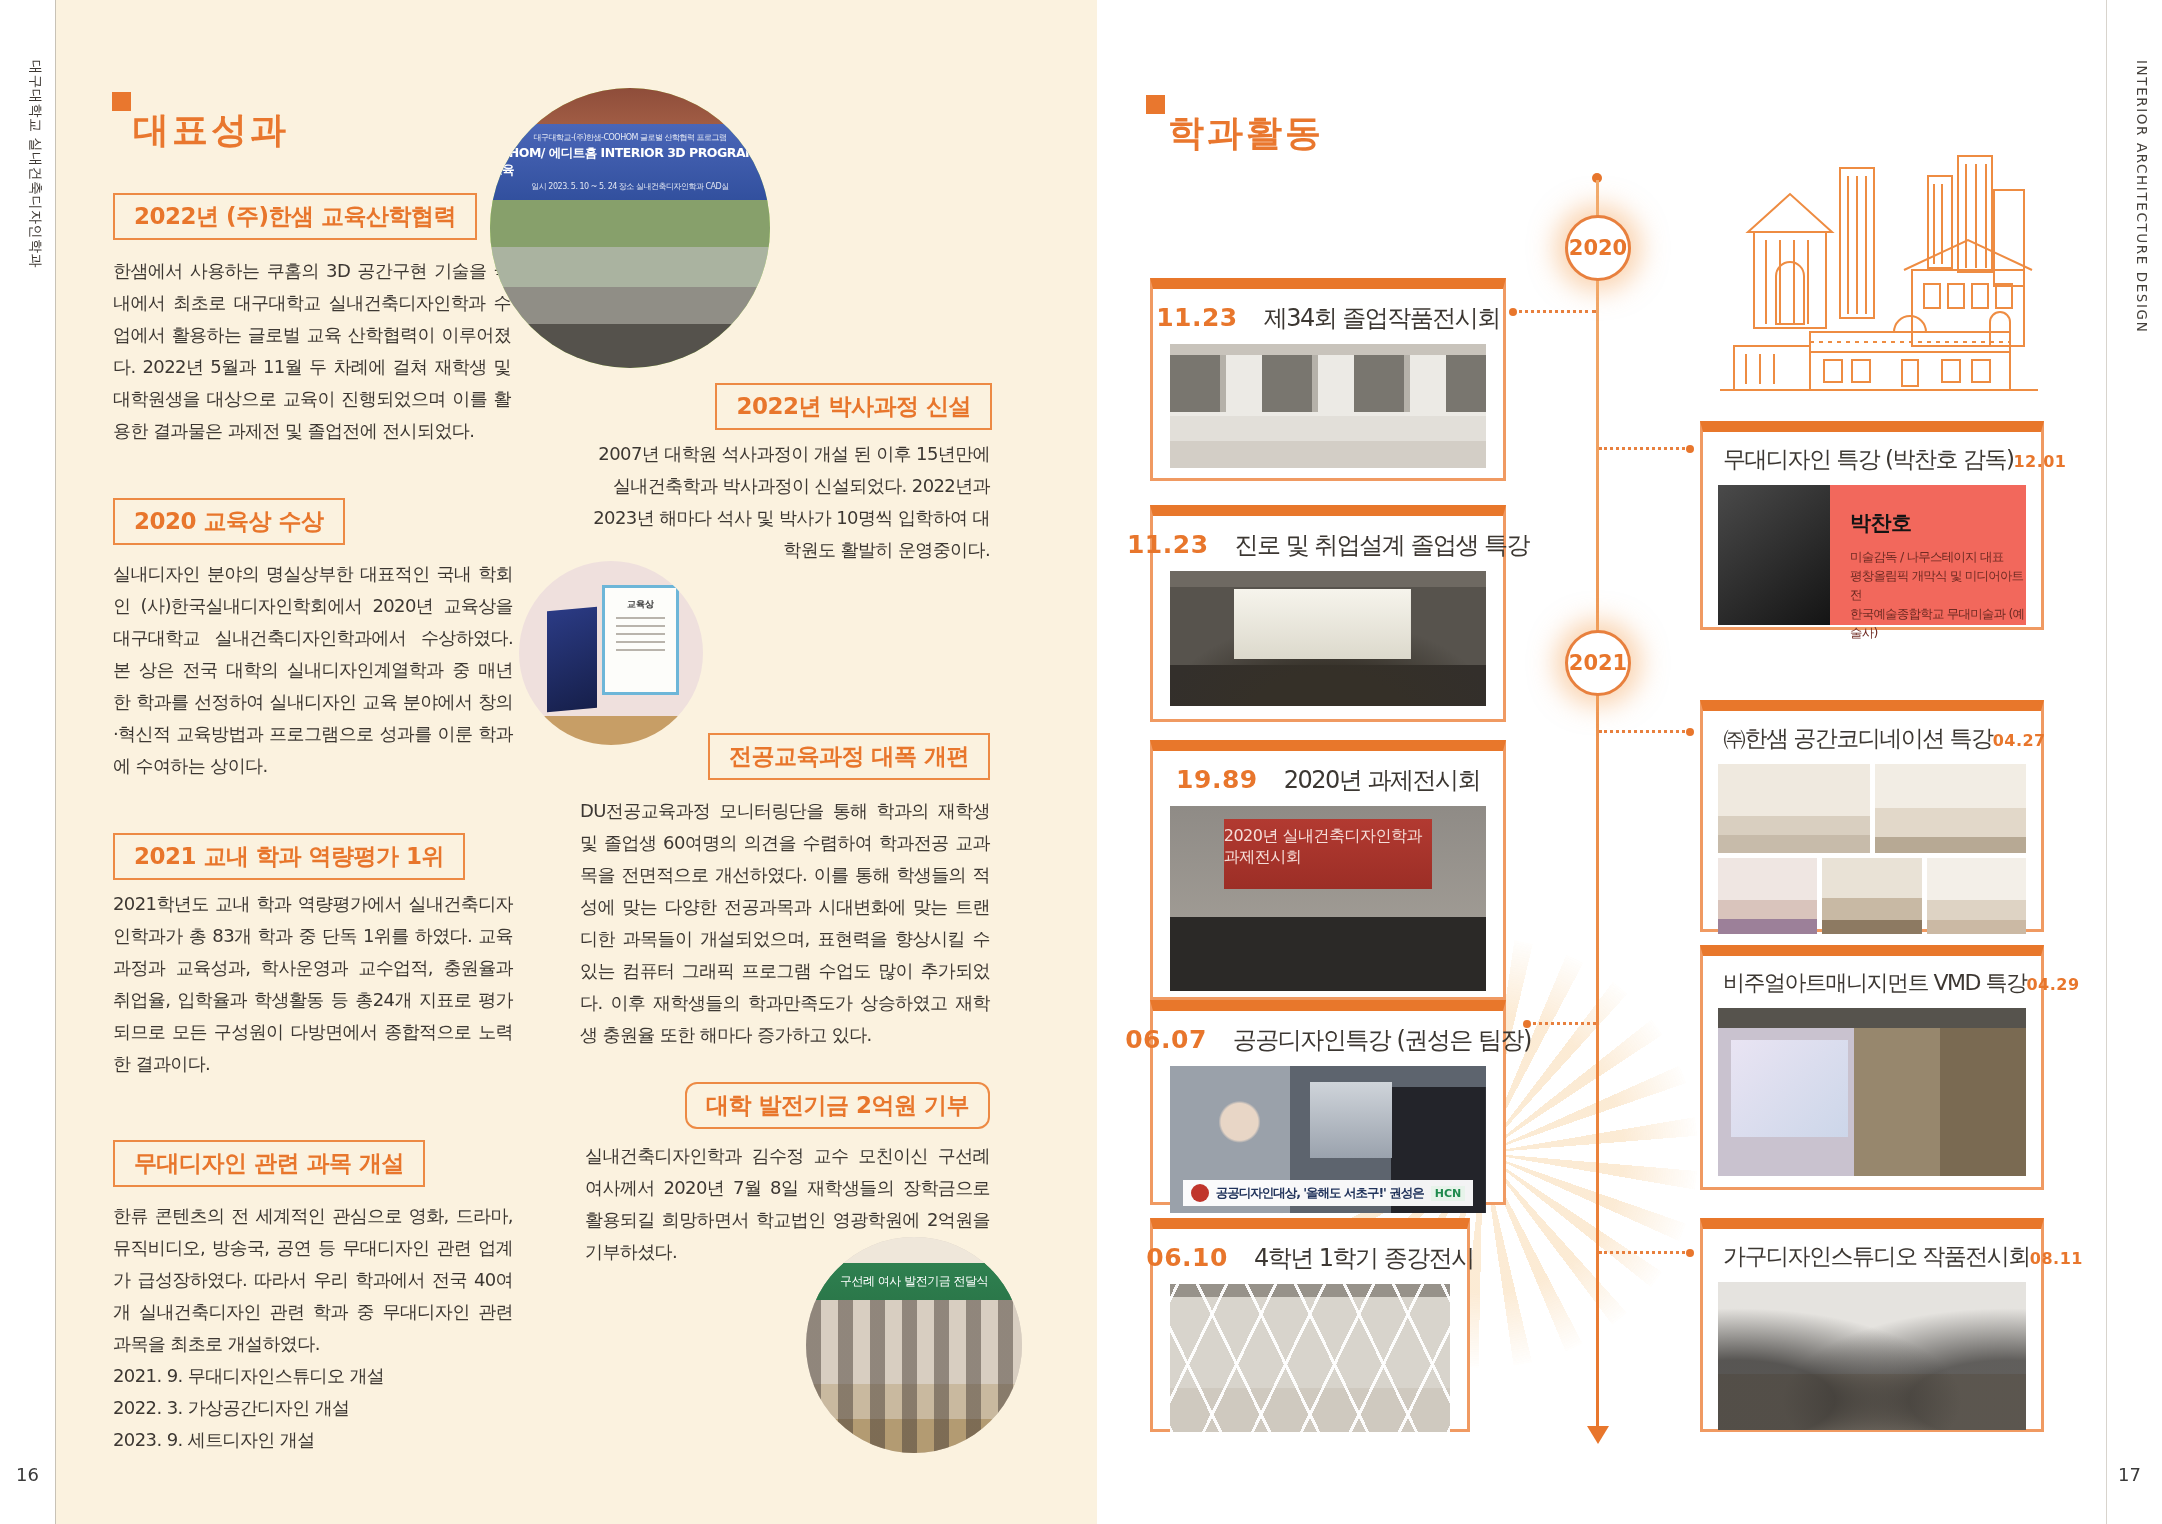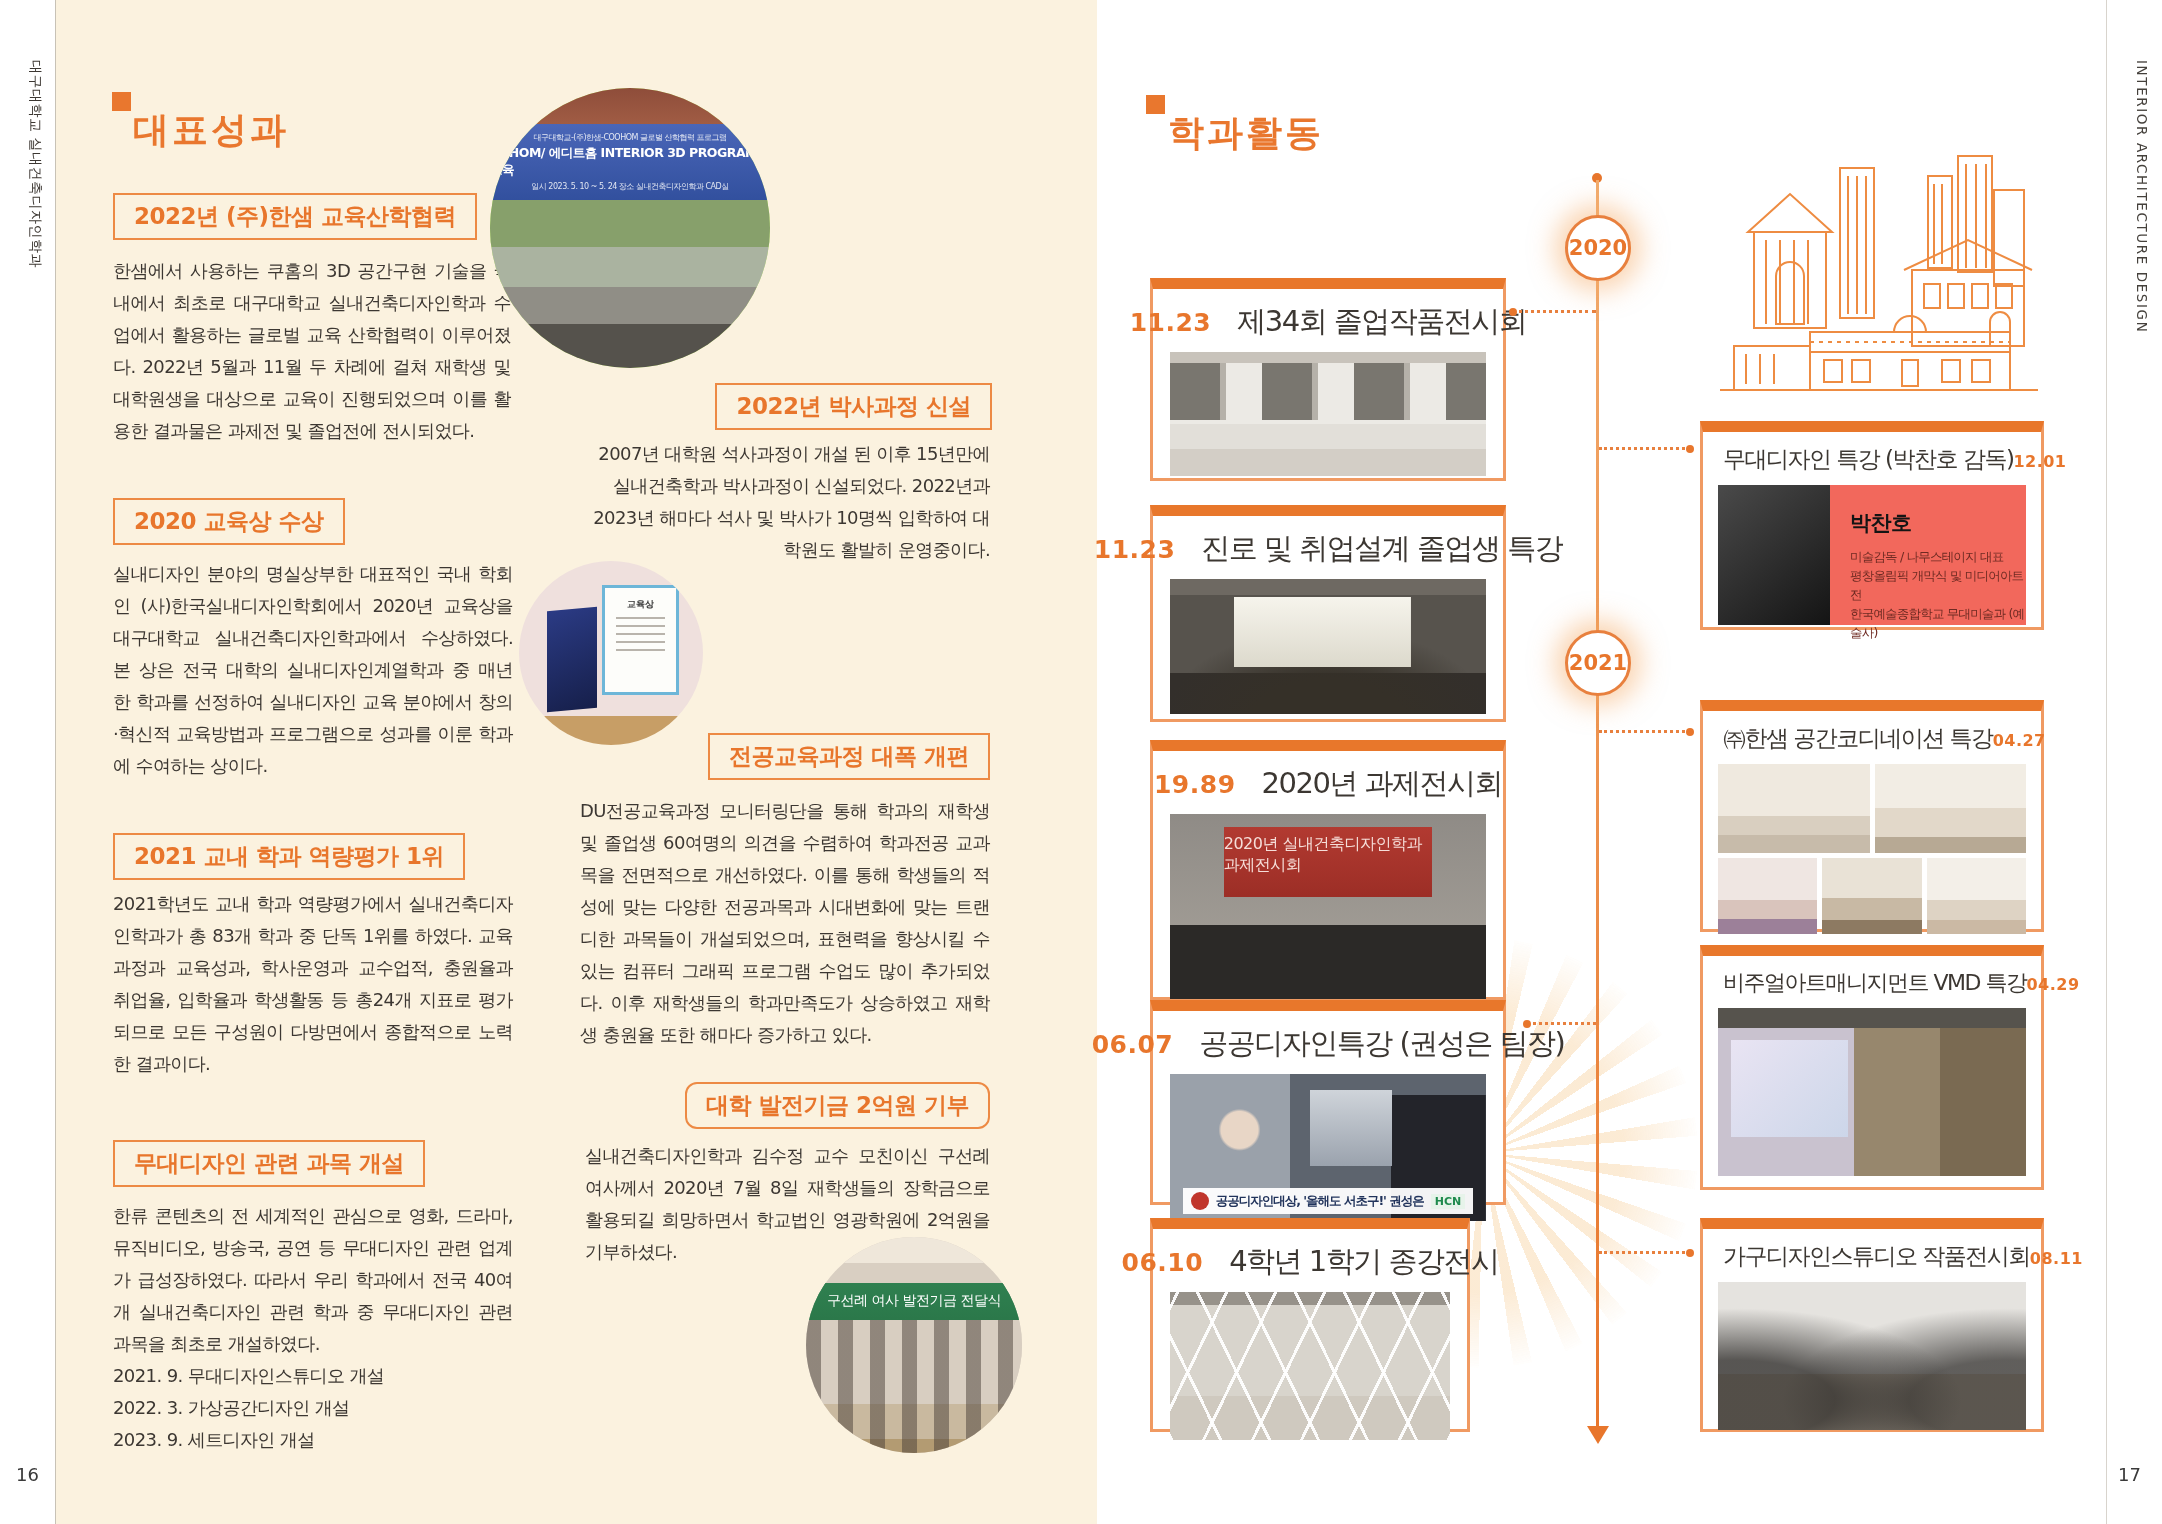--- a/index.html
+++ b/index.html
@@ -45,21 +45,21 @@
   .c2-plaque{position:absolute;left:15%;top:26%;width:27%;height:55%;
              background:linear-gradient(160deg,#2b3b85,#161f4a);transform:skewY(-5deg);}
   .c2-cert{position:absolute;right:13%;top:13%;width:42%;height:60%;background:#fdfdfa;
            border:3px solid #6db6d8;display:flex;flex-direction:column;align-items:center;padding-top:10px;box-sizing:border-box;}
   .c2-cert .t{font-size:9px;font-weight:700;color:#333;}
   .c2-cert .lines{margin-top:6px;width:70%;height:38px;
         background:repeating-linear-gradient(180deg,#b9b4ac 0 2px,transparent 2px 8px);}
   .c3{left:806px;top:1237px;width:216px;height:216px;background:#d9cfc2;}
   .c3-sky{height:12%;background:#efe7da;}
   .c3-banner{height:17%;background:linear-gradient(180deg,#2f8050,#27704484);background-color:#2f8050;color:#fff;
-             font-size:14px;display:flex;align-items:center;justify-content:center;letter-spacing:-.5px;margin-top:20px;}
+             font-size:12px;display:flex;align-items:center;justify-content:center;letter-spacing:-.5px;}
   .c3-photo{height:71%;background:
       repeating-linear-gradient(90deg,rgba(72,62,55,.5) 0 15px,rgba(0,0,0,0) 15px 32px),
       linear-gradient(180deg,#d8cec1 0 55%,#c9b99f 55% 78%,#b39b72 78%);}
 
   
   .tl-line{left:1596px;top:180px;width:3px;height:1248px;background:linear-gradient(180deg,#F2AC6E,#E8762C);}
   .tl-tipdot{left:1592px;top:173px;width:10px;height:10px;border-radius:50%;background:#E8762C;}
   .badge{width:60px;height:60px;border-radius:50%;background:#fff;border:3px solid #E8803E;
          color:#E8762C;font-weight:700;font-size:21px;display:flex;align-items:center;justify-content:center;
          box-shadow:0 0 26px 10px rgba(246,170,100,.5);z-index:4;}
@@ -73,21 +73,21 @@
 
   .sunburst{left:1268px;top:938px;width:430px;height:430px;border-radius:50%;z-index:0;opacity:.75;
       background:repeating-conic-gradient(from -6deg,rgba(247,206,152,.55) 0deg 5deg,rgba(247,206,152,0) 5deg 14.4deg);
       -webkit-mask:radial-gradient(circle,#000 0 46%,transparent 72%);
               mask:radial-gradient(circle,#000 0 46%,transparent 72%);}
 
   
   .ebox{background:#fff;border:3px solid #F09A62;border-top:11px solid #E8772B;box-sizing:border-box;z-index:2;}
   .etrow{display:flex;justify-content:center;align-items:baseline;gap:26px;margin:13px 16px 10px;}
   .edate{color:#E8762C;font-weight:700;font-size:25px;letter-spacing:.5px;}
-  .etitle{color:#3C3732;font-size:29px;letter-spacing:-1.5px;white-space:nowrap;}
+  .etitle{color:#3C3732;font-size:24px;letter-spacing:-1.5px;white-space:nowrap;}
   .rtrow{display:flex;justify-content:space-between;align-items:baseline;padding:12px 20px 10px;}
   .rtrow .etitle{font-size:23px;}
   .rtrow .edate{font-size:16px;text-align:right;}
   .ephoto{margin:0 17px;position:relative;overflow:hidden;}
 
   
   .ph-exh1{background:
      repeating-linear-gradient(90deg,#79766f 0 50px,#b5b1a9 50px 56px,rgba(0,0,0,0) 56px 92px),
      linear-gradient(180deg,#c8c3bb 0 9%,#eceae5 9% 58%,#e2dfd9 58% 78%,#d3cec6 78%);
      background-size:100% 46%,100% 100%;background-position:0 16%,0 0;background-repeat:no-repeat;}

